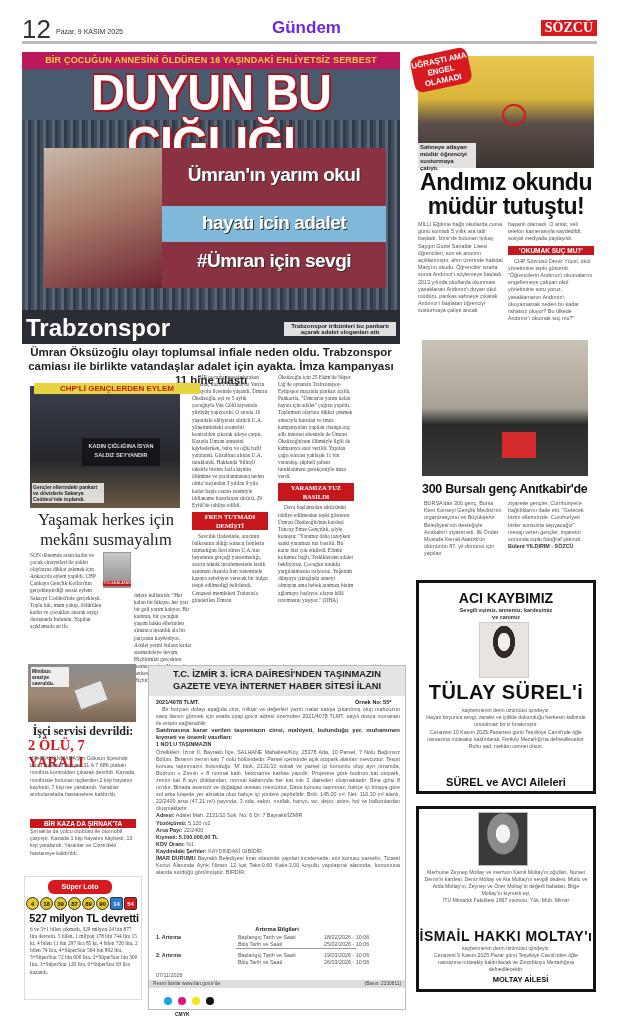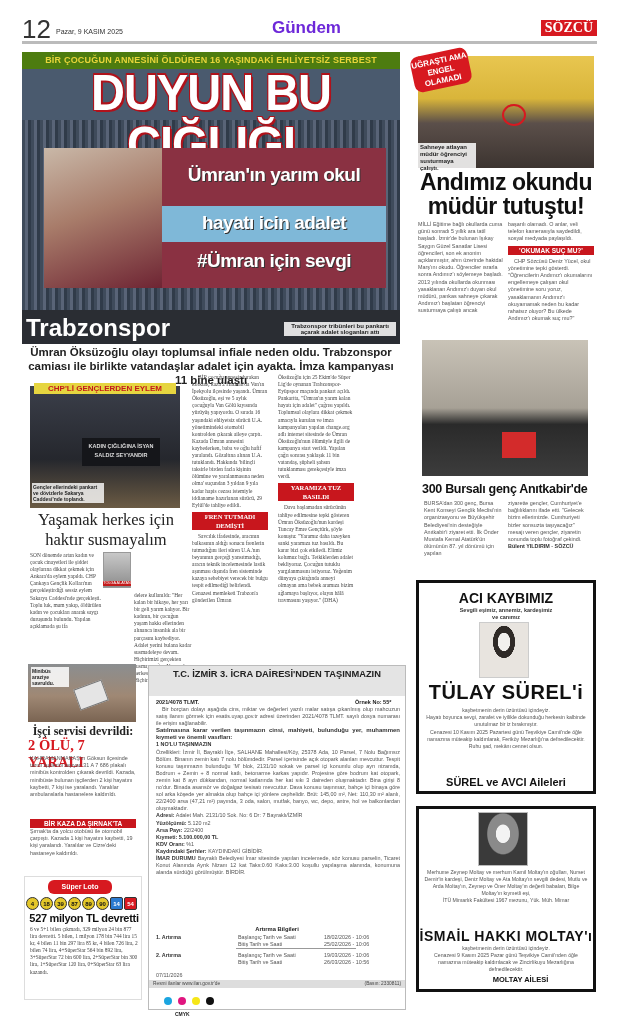--- a/index.html
+++ b/index.html
@@ -7,21 +7,21 @@
   .abs { position: absolute; }
   .serif { font-family: "Liberation Serif", serif; }
   
   #hdr { left: 22px; top: 18px; width: 575px; height: 26px; border-bottom: 3px solid #bbb; }
   #page-num { left: 0; top: -4px; font-size: 26px; font-family: Liberation Sans, sans-serif; color: #333; }
   #page-date { left: 34px; top: 10px; font-size: 7px; color: #333; }
   #section { left: 250px; top: 0px; font-size: 17px; font-weight: bold; color: #6d28d9; }
   #logo { right: 0; top: 2px; background: #d71920; color: #fff; font-family: "Liberation Serif", serif; font-size: 14px; font-weight: bold; padding: 0 4px; line-height: 16px; }
   
   #main { left: 22px; top: 52px; width: 378px; height: 292px; background: #4a5a6e; overflow: hidden; }
-  #kicker { left: 0; top: 0; width: 378px; height: 17px; background: #4d7c0f; color: #e8d53a; font-weight: bold; font-size: 9px; text-align: center; line-height: 17px; letter-spacing: .2px; }
+  #kicker { left: 0; top: 0; width: 378px; height: 17px; background: #be185d; color: #e8d53a; font-weight: bold; font-size: 9px; text-align: center; line-height: 17px; letter-spacing: .2px; }
   #headline { left: 0; top: 17px; width: 378px; text-align: center; color: #fff; font-weight: bold; font-size: 47px; line-height: 50px; letter-spacing: -1px; text-shadow: 2px 2px 0 #b0121b, -1px -1px 0 #b0121b, 1px -1px 0 #b0121b, -1px 1px 0 #b0121b; transform: scaleY(1.05); }
   .crowd { background: repeating-linear-gradient(90deg, #3e4a5a 0 3px, #5b6678 3px 6px, #2e3846 6px 9px), #4a5464; }
   #crowd-bg { left: 0; top: 68px; width: 378px; height: 224px; opacity: .9; }
   #banner { left: 22px; top: 96px; width: 342px; height: 140px; background: #8a3142; }
   #banner-photo { left: 0; top: 0; width: 118px; height: 140px; background: linear-gradient(160deg, #c9b8a8 0%, #a87c6a 45%, #6e2433 100%); }
   #banner-stripe { left: 118px; top: 58px; width: 224px; height: 36px; background: #7fb8d8; }
   .bantxt { position: absolute; left: 118px; width: 224px; text-align: center; color: #fff; font-weight: bold; font-size: 19px; text-shadow: 1px 1px 0 #333; letter-spacing: -.5px; }
   #ban1 { top: 16px; } #ban2 { top: 64px; } #ban3 { top: 102px; }
   #ad-board { left: 0; top: 258px; width: 378px; height: 34px; background: #2a2d33; }
   #ad-ts { left: 4px; top: 262px; color: #fff; font-weight: bold; font-size: 24px; }
@@ -39,21 +39,21 @@
   #r1-colB { left: 508px; top: 221px; width: 86px; }
   .redbar { background: #c8161d; color: #fff; font-weight: bold; font-size: 6.5px; text-align: center; line-height: 9px; margin: 3px 0; }
   
   #r2-img { left: 422px; top: 340px; width: 166px; height: 136px; background: linear-gradient(180deg, #c9c3b7 0%, #a7a196 50%, #2a2a2a 62%, #3c3c3c 100%); }
   #r2-flag { left: 502px; top: 432px; width: 34px; height: 26px; background: #d32b2b; }
   #r2-head { left: 422px; top: 482px; width: 170px; font-weight: bold; font-size: 12.5px; color: #111; letter-spacing: -.3px; }
   #r2-colA { left: 424px; top: 500px; width: 80px; }
   #r2-colB { left: 508px; top: 500px; width: 82px; }
   
   #chp-img { left: 30px; top: 386px; width: 150px; height: 122px; background: linear-gradient(180deg, #3b3f4a 0%, #25272d 60%, #6b5b44 100%); }
-  #chp-kicker { left: 34px; top: 383px; width: 142px; background: #e6d540; color: #c31a1a; font-weight: bold; font-size: 8px; text-align: center; line-height: 11px; }
+  #chp-kicker { left: 34px; top: 383px; width: 166px; background: #e6d540; color: #c31a1a; font-weight: bold; font-size: 8px; text-align: center; line-height: 11px; }
   #chp-banner { left: 82px; top: 438px; width: 78px; height: 28px; background: #15161a; color: #ddd; font-size: 5.5px; font-weight: bold; text-align: center; line-height: 9px; padding-top: 4px; }
   #chp-cap { left: 32px; top: 483px; width: 72px; background: rgba(255,255,255,.8); font-size: 5px; font-weight: bold; line-height: 6px; padding: 1px; }
   #chp-head { left: 22px; top: 510px; width: 168px; text-align: center; font-size: 16.5px; line-height: 20px; color: #222; }
   #chp-colA { left: 30px; top: 552px; width: 72px; }
   #chp-portrait { left: 103px; top: 552px; width: 28px; height: 36px; background: linear-gradient(180deg, #c8c8c8 0%, #8d8d8d 100%); border: 1px solid #999; }
   #chp-port-name { left: 103px; top: 581px; width: 28px; background: #c31a1a; color: #fff; font-size: 3.8px; text-align: center; line-height: 5px; }
   #chp-colB2 { left: 100px; top: 592px; width: 90px; }
   
   #m-col1 { left: 192px; top: 374px; width: 76px; }
   #m-col2 { left: 278px; top: 374px; width: 76px; }
@@ -171,21 +171,21 @@
 <div id="r2-colA" class="abs body-txt">BURSA'dan 300 genç, Bursa Kent Konseyi Gençlik Meclisi'nin organizasyonu ve Büyükşehir Belediyesi'nin desteğiyle Anıtkabir'i ziyaret etti. İlk Önder Mustafa Kemal Atatürk'ün ölümünün 87. yıl dönümü için yapılan</div>
 <div id="r2-colB" class="abs body-txt">
   <p>ziyarette gençler, Cumhuriyet'e bağlılıklarını ifade etti. "Gelecek bizim ellerimizde. Cumhuriyeti bizler sonsuzta taşıyacağız" mesajı veren gençler, ziyaretin sonunda toplu fotoğraf çekindi.</p>
   <p style="font-weight:bold;color:#333">Bülent YILDIRIM - SÖZCÜ</p>
 </div>
 
 <div id="chp-img" class="abs"></div>
 <div id="chp-kicker" class="abs">CHP'Lİ GENÇLERDEN EYLEM</div>
 <div id="chp-banner" class="abs">KADIN ÇIĞLIĞINA İSYAN SALDIZ SEYYANDIR</div>
 <div id="chp-cap" class="abs">Gençler ellerindeki pankart ve dövizlerle Sakarya Caddesi'nde toplandı.</div>
-<div id="chp-head" class="abs serif">Yaşamak herkes için haktır susmayalım</div>
+<div id="chp-head" class="abs serif">Yaşamak herkes için mekânı susmayalım</div>
 <div id="chp-colA" class="abs body-serif">SON dönemde artan kadın ve çocuk cinayetleri ile şiddet olaylarına dikkat çekmek için Ankara'da eylem yapıldı. CHP Çankaya Gençlik Kolları'nın gerçekleştirdiği sessiz eylem Sakarya Caddesi'nde gerçekleşti. Toplu luk, mum yakıp, öldürülen kadın ve çocukları anarak saygı duruşunda bulundu. Yapılan açıklamada şu ifa</div>
 <div id="chp-portrait" class="abs"></div>
 <div id="chp-port-name" class="abs">TOLGA ALATAN</div>
 <div id="chp-colB2" class="abs body-serif" style="left:134px;width:58px;">delere kullanıldı: "Her kalan bir hikaye, her yarı bir geli yarım kalıyor. Bir kadının, bir çocuğun yaşam hakkı ellerinden alınanca insanlık ala bir parçasını kaybediyor. Adalet yerini bulana kadar susmadeleye devam. Hiçbirimizi gerçekten susmayacağız. Yaşamak herkes için haktır. Hiçbirimiz susmayalım."</div>
 
 <div id="acc-img" class="abs"></div>
 <div id="acc-van" class="abs"></div>
 <div id="acc-cap" class="abs">Minibüs araziye savruldu.</div>
 <div id="acc-head1" class="abs">İşçi servisi devrildi:</div>
 <div id="acc-head2" class="abs">2 ÖLÜ, 7 YARALI</div>
@@ -204,20 +204,21 @@
   <span class="ball">90</span>
   <span class="ball blue">14</span>
   <span class="ball red">54</span>
 </div>
 <div id="lot-head" class="abs">527 milyon TL devretti</div>
 <div id="lot-body" class="abs body-serif">6 ve 5+1 bilen çıkmadı, 329 milyon 24 bin 877 lira devretti. 5 bilen, 1 milyon 178 bin 744 lira 15 kr, 4 bilen 11 bin 297 lira 85 kr, 4 bilen 726 lira, 2 bilen 74 lira, 4+SüperStar 564 bin 892 lira, 3+SüperStar 72 bin 600 lira, 2+SüperStar bin 300 lira, 1+SüperStar 120 lira, 0+SüperStar 63 lira kazandı.</div>
 
 <div id="legal" class="abs"></div>
 <div id="legal-title" class="abs">
   <div>T.C. İZMİR 3. İCRA DAİRESİ'NDEN TAŞINMAZIN</div>
+  <div>GAZETE VEYA İNTERNET HABER SİTESİ İLANI</div>
 </div>
 <div id="legal-ref" class="abs">2021/4078 TLMT.</div>
 <div id="legal-ornek" class="abs">Örnek No: 55*</div>
 <div id="legal-body" class="abs">
   <p class="ind">Bir borçtan dolayı aşağıda cins, miktar ve değerleri yazılı malar satışa çıkarılmış olup mahcuzun satış ilanını görmek için esatis.uyap.gov.tr adresi üzerinden 2021/4078 TLMT. sayılı dosya numarası ile erişim sağlanabilir.</p>
   <p style="font-weight:bold;color:#333;font-size:6px">Satılmasına karar verilen taşınmazın cinsi, mahiyeti, bulunduğu yer, muhammen kıymeti ve önemli vasıfları:</p>
   <p style="font-weight:bold;color:#333">1 NO'LU TAŞINMAZIN</p>
   <p>Özellikleri: İzmir İl, Bayraklı İlçe, SALHANE Mahallesi/Köy, 25378 Ada, 10 Parsel, 7 Nolu Bağımsız Bölüm. Binanın zemin katı 7 nolu bölümdedir. Parsel içerisinde açık otopark alanları mevcuttur. Tespit konusu taşınmazın bulunduğu 'M' blok, 2131/10 sokak ve parsel içi konumlu olup ayrı nizamda, Bodrum + Zemin + 8 normal katlı, betonarme karkas yapıdır. Projesine göre bodrum kat otopark, zemin kat 8 ayrı dükkandan, normal katlarında her kat sıkı 3 daireden oluşmaktadır. Bina girişi 8 no'dur. Binada asansör ve doğalgaz tesisatı mevcuttur. Dava konusu taşınmaz, bahçe içi binaya göre sol arka köşede yer almakta olup bahçe içi yönlere cephelidir. Brüt: 145,00 m², Net: 110,30 m² alanlı, 22/2400 arsa (47,21 m²) payında, 3 oda, salon, mutfak, banyo, wc, depo, antre, hol ve balkonlardan oluşmaktadır.</p>
   <p><b>Adresi:</b> <span>Adalet Mah. 2131/10 Sok. No: 6 Dr: 7 Bayraklı/İZMİR</span></p>
   <p><b>Yüzölçümü:</b> <span>5.120 m2</span></p>

